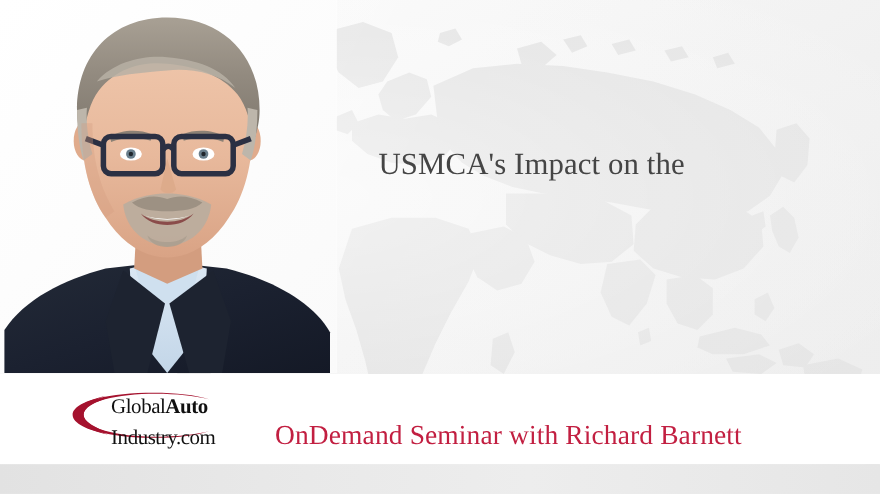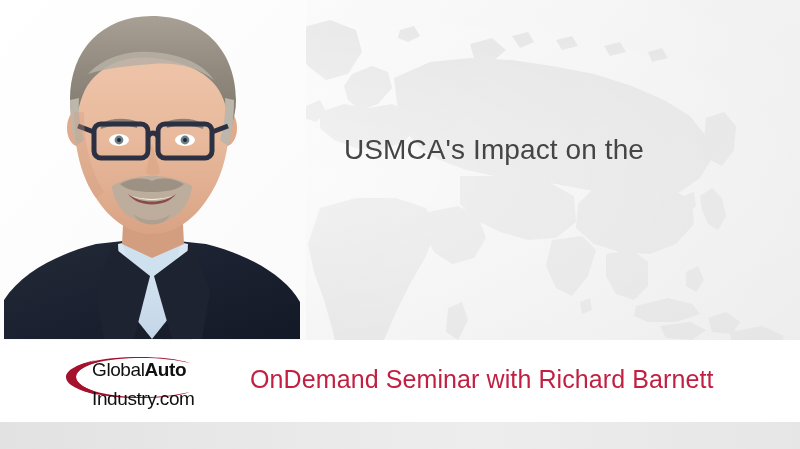--- a/index.html
+++ b/index.html
@@ -8,20 +8,21 @@
     font-family:"Liberation Sans", sans-serif;
     background:#ffffff;
   }
 
   .slide {
     position:relative;
     width:800px;
     height:449px;
     overflow:hidden;
     background:linear-gradient(135deg,#fbfbfb 0%,#f4f4f4 40%,#efefef 70%,#f3f3f3 100%);
+    font-family:Liberation Serif, serif;
   }
 
   
   .world-map {
     position:absolute;
     left:0; top:0;
     width:800px; height:449px;
     opacity:1;
   }
   .world-map svg { display:block; width:100%; height:100%; }
@@ -82,21 +83,21 @@
   .logo {
     position:absolute;
     left:56px;
     top:352px;
     width:158px;
     height:58px;
   }
   .logo svg { display:block; width:158px; height:58px; }
   .logo-text-wrap {
     position:absolute;
-    left:36px;
+    left:45px;
     top:8px;
     line-height:1;
   }
   .logo-line1 {
     font-size:19px;
     letter-spacing:-0.4px;
     color:#101010;
     white-space:nowrap;
   }
   .logo-line1 .bold { font-weight:700; }
@@ -105,21 +106,21 @@
     letter-spacing:-0.4px;
     color:#101010;
     margin-top:10px;
     white-space:nowrap;
   }
 
   
   .footer-headline {
     position:absolute;
     left:250px;
-    top:362px;
+    top:380px;
     font-size:25px;
     line-height:34px;
     font-weight:400;
     color:#c21f41;
     white-space:nowrap;
     letter-spacing:0.1px;
     text-align:right;
   }
 </style>
 </head>

